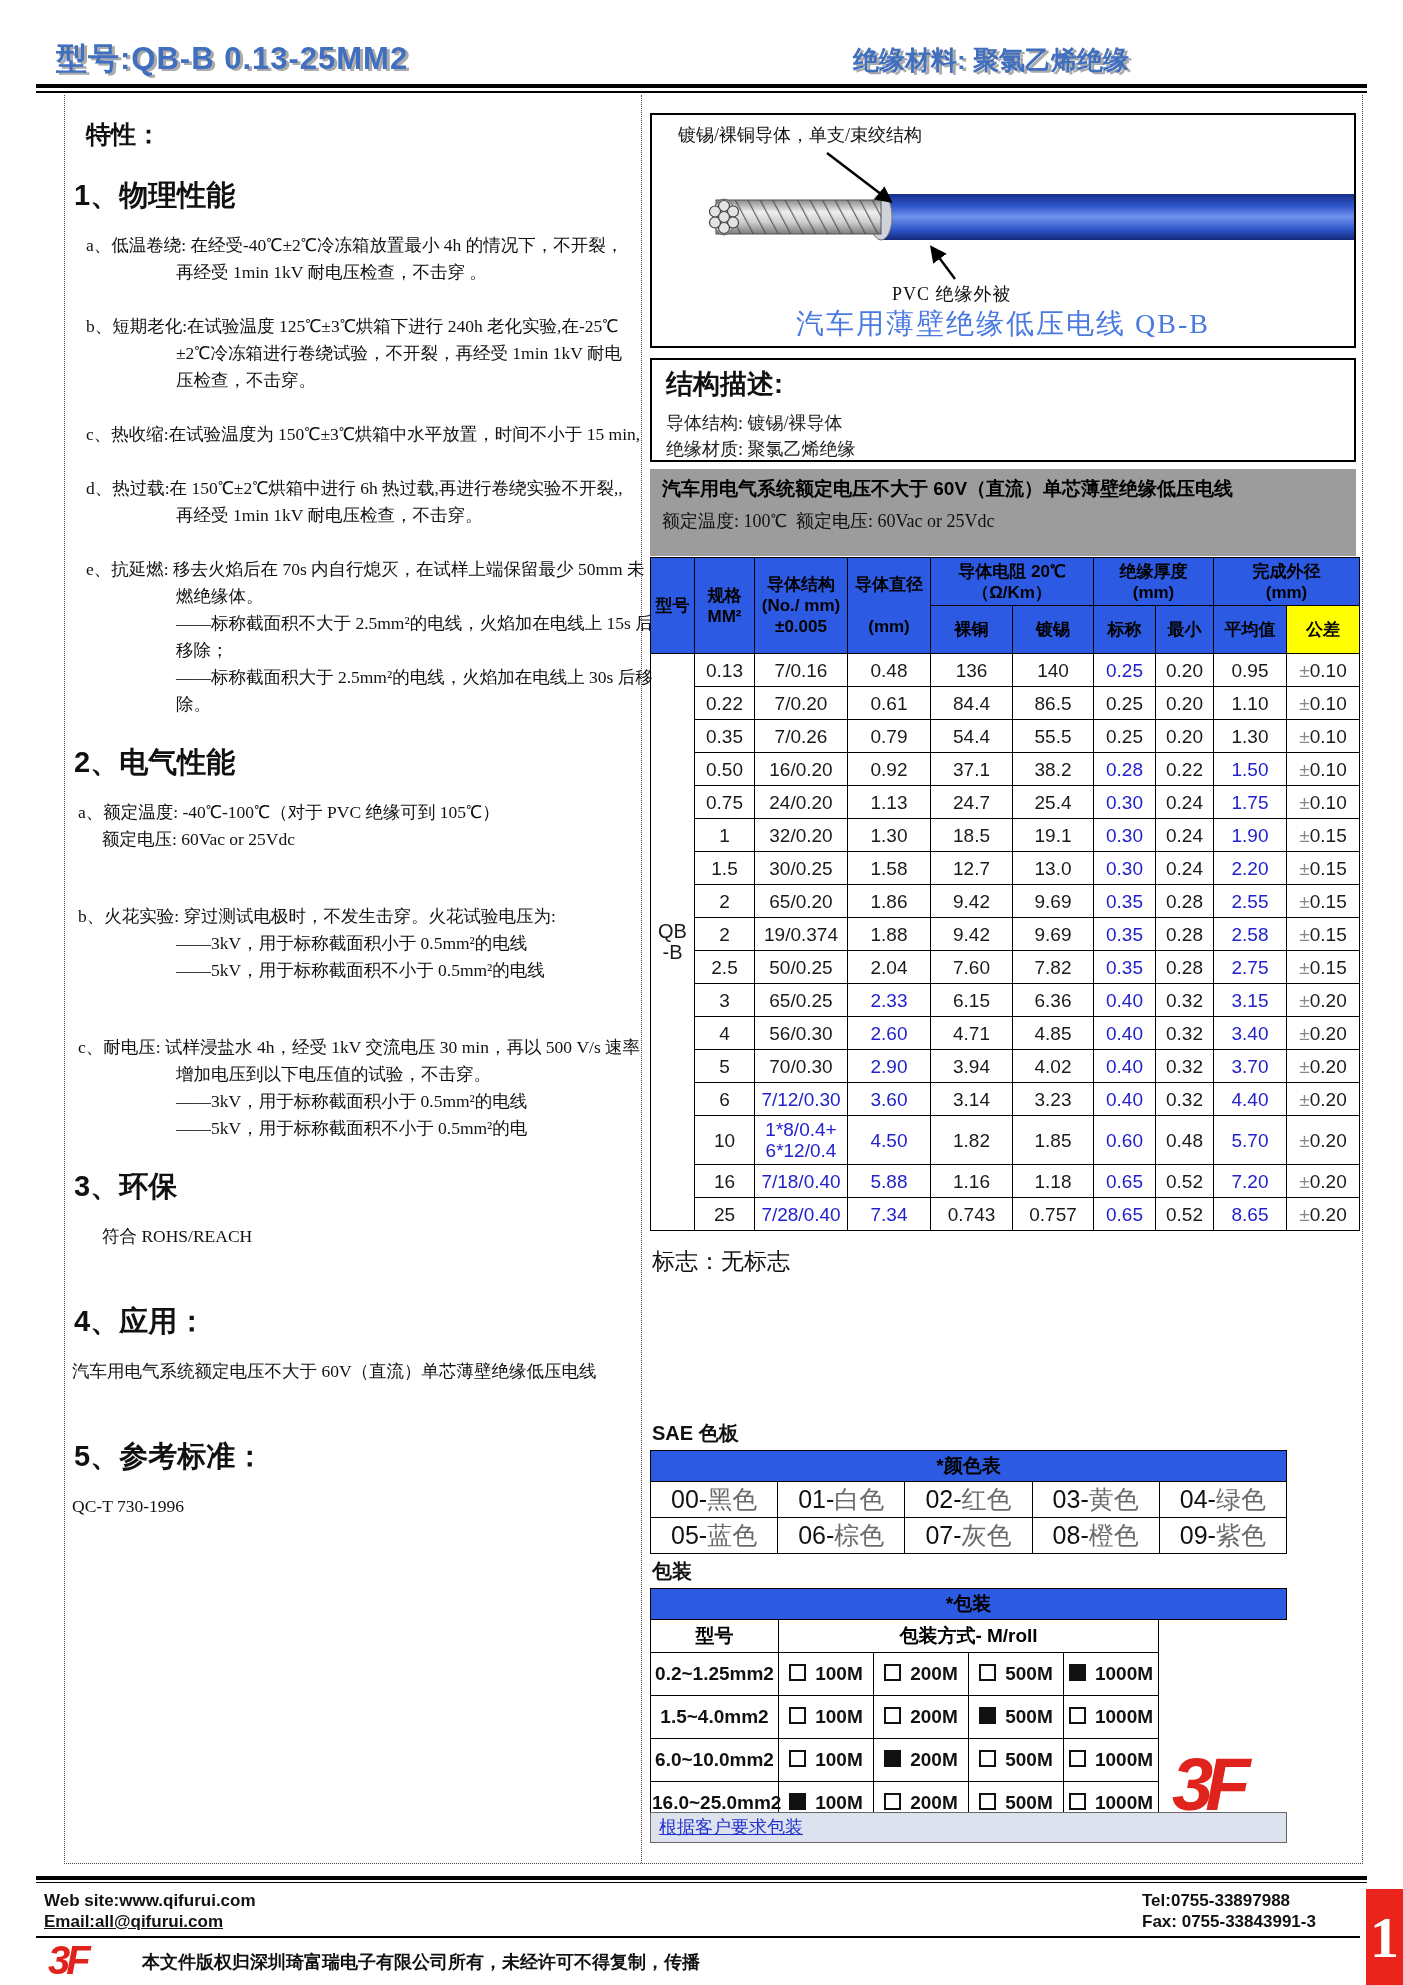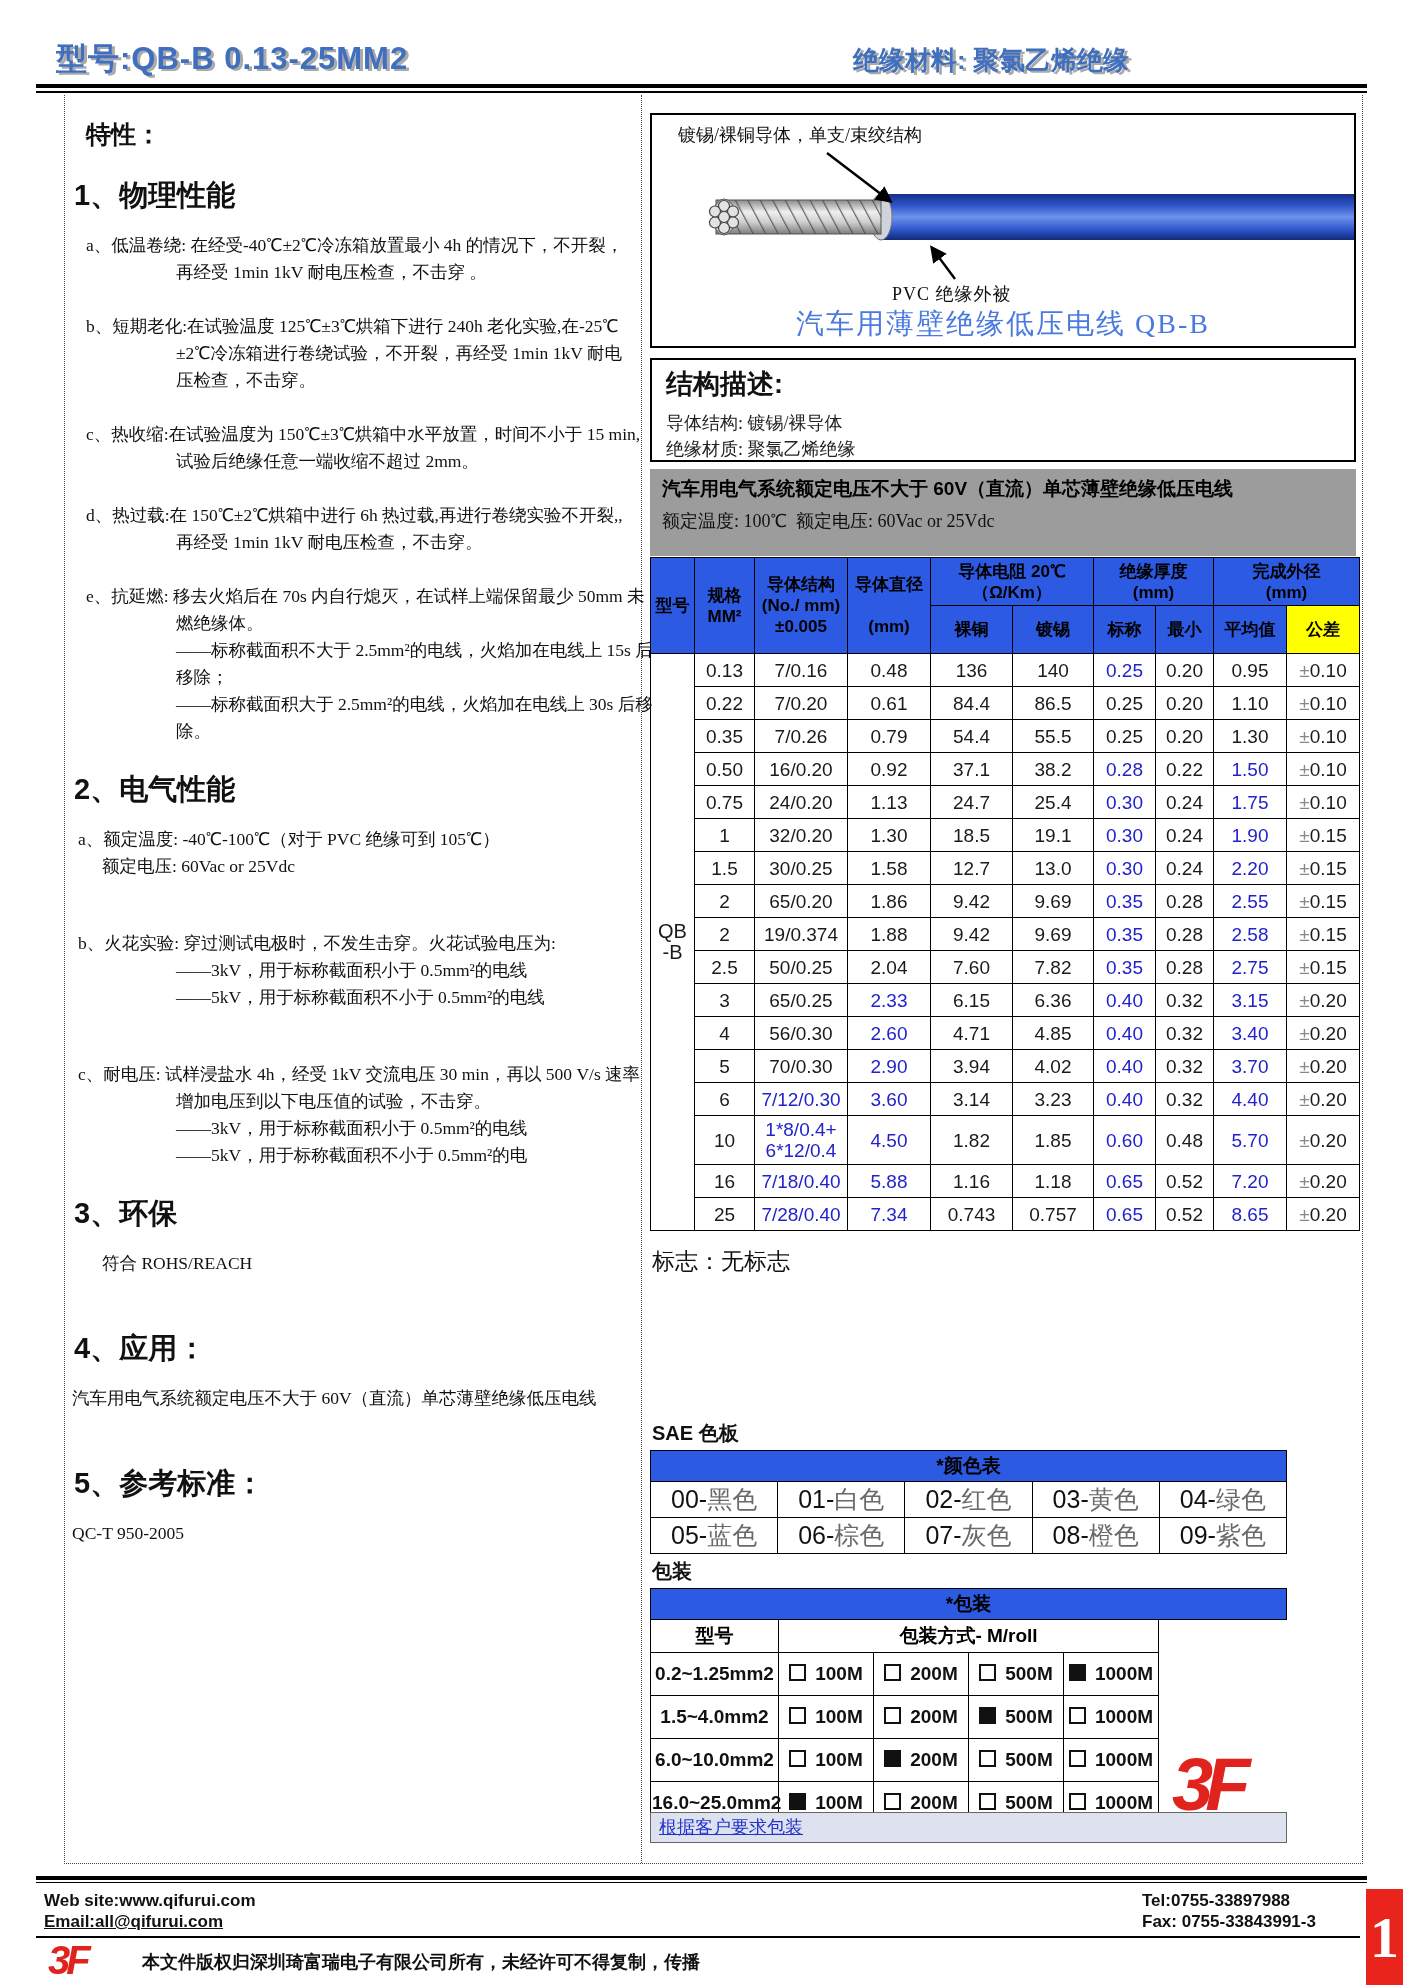--- a/index.html
+++ b/index.html
@@ -131,21 +131,20 @@
       <div class="lc-title">特性：</div>
       <div class="lc-h">1、物理性能</div>
       <div class="lc-li">a、低温卷绕: 在经受-40℃±2℃冷冻箱放置最小 4h 的情况下，不开裂，</div>
       <div class="lc-cont">再经受 1min 1kV 耐电压检查，不击穿 。</div>
       <div class="lc-gap"></div>
       <div class="lc-li">b、短期老化:在试验温度 125℃±3℃烘箱下进行 240h 老化实验,在-25℃</div>
       <div class="lc-cont">±2℃冷冻箱进行卷绕试验，不开裂，再经受 1min 1kV 耐电</div>
       <div class="lc-cont">压检查，不击穿。</div>
       <div class="lc-gap"></div>
       <div class="lc-li">c、热收缩:在试验温度为 150℃±3℃烘箱中水平放置，时间不小于 15 min,</div>
-      <div class="lc-cont">试验后绝缘任意一端收缩不超过 2mm。</div>
       <div class="lc-gap"></div>
       <div class="lc-li">d、热过载:在 150℃±2℃烘箱中进行 6h 热过载,再进行卷绕实验不开裂,,</div>
       <div class="lc-cont">再经受 1min 1kV 耐电压检查，不击穿。</div>
       <div class="lc-gap"></div>
       <div class="lc-li">e、抗延燃: 移去火焰后在 70s 内自行熄灭，在试样上端保留最少 50mm 未</div>
       <div class="lc-cont">燃绝缘体。</div>
       <div class="lc-cont">——标称截面积不大于 2.5mm²的电线，火焰加在电线上 15s 后</div>
       <div class="lc-cont">移除；</div>
       <div class="lc-cont">——标称截面积大于 2.5mm²的电线，火焰加在电线上 30s 后移</div>
       <div class="lc-cont">除。</div>
@@ -161,21 +160,21 @@
       <div class="lc-cont">增加电压到以下电压值的试验，不击穿。</div>
       <div class="lc-cont">——3kV，用于标称截面积小于 0.5mm²的电线</div>
       <div class="lc-cont">——5kV，用于标称截面积不小于 0.5mm²的电</div>
       <div class="lc-h">3、环保</div>
       <div class="lc-li0b">符合 ROHS/REACH</div>
       <div class="lc-gap"></div>
       <div class="lc-h">4、应用：</div>
       <div class="lc-plain">汽车用电气系统额定电压不大于 60V（直流）单芯薄壁绝缘低压电线</div>
       <div class="lc-gap"></div>
       <div class="lc-h">5、参考标准：</div>
-      <div class="lc-plain">QC-T 950-2005</div>
+      <div class="lc-plain">QC-T 730-1996</div>
     </div>
 
   <div class="wire-panel">
     <svg class="wire-svg" width="702" height="231" viewBox="0 0 702 231">
       <defs>
         <linearGradient id="blueg" x1="0" y1="0" x2="0" y2="1">
           <stop offset="0" stop-color="#16308a"></stop>
           <stop offset="0.25" stop-color="#2d54c8"></stop>
           <stop offset="0.5" stop-color="#6f92ee"></stop>
           <stop offset="0.78" stop-color="#2d54c8"></stop>

